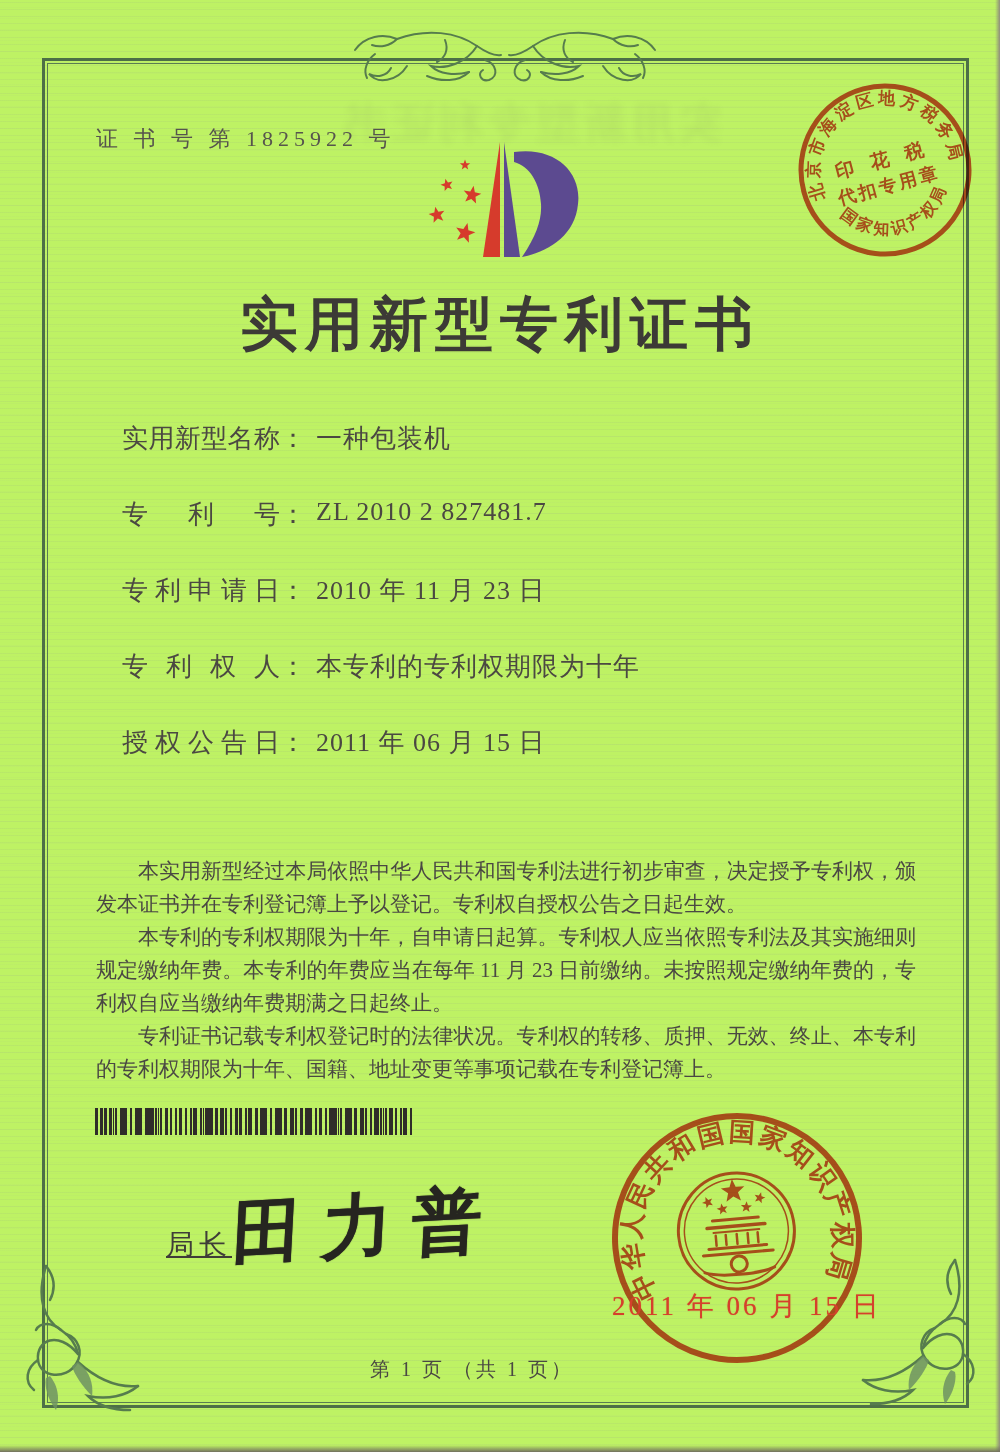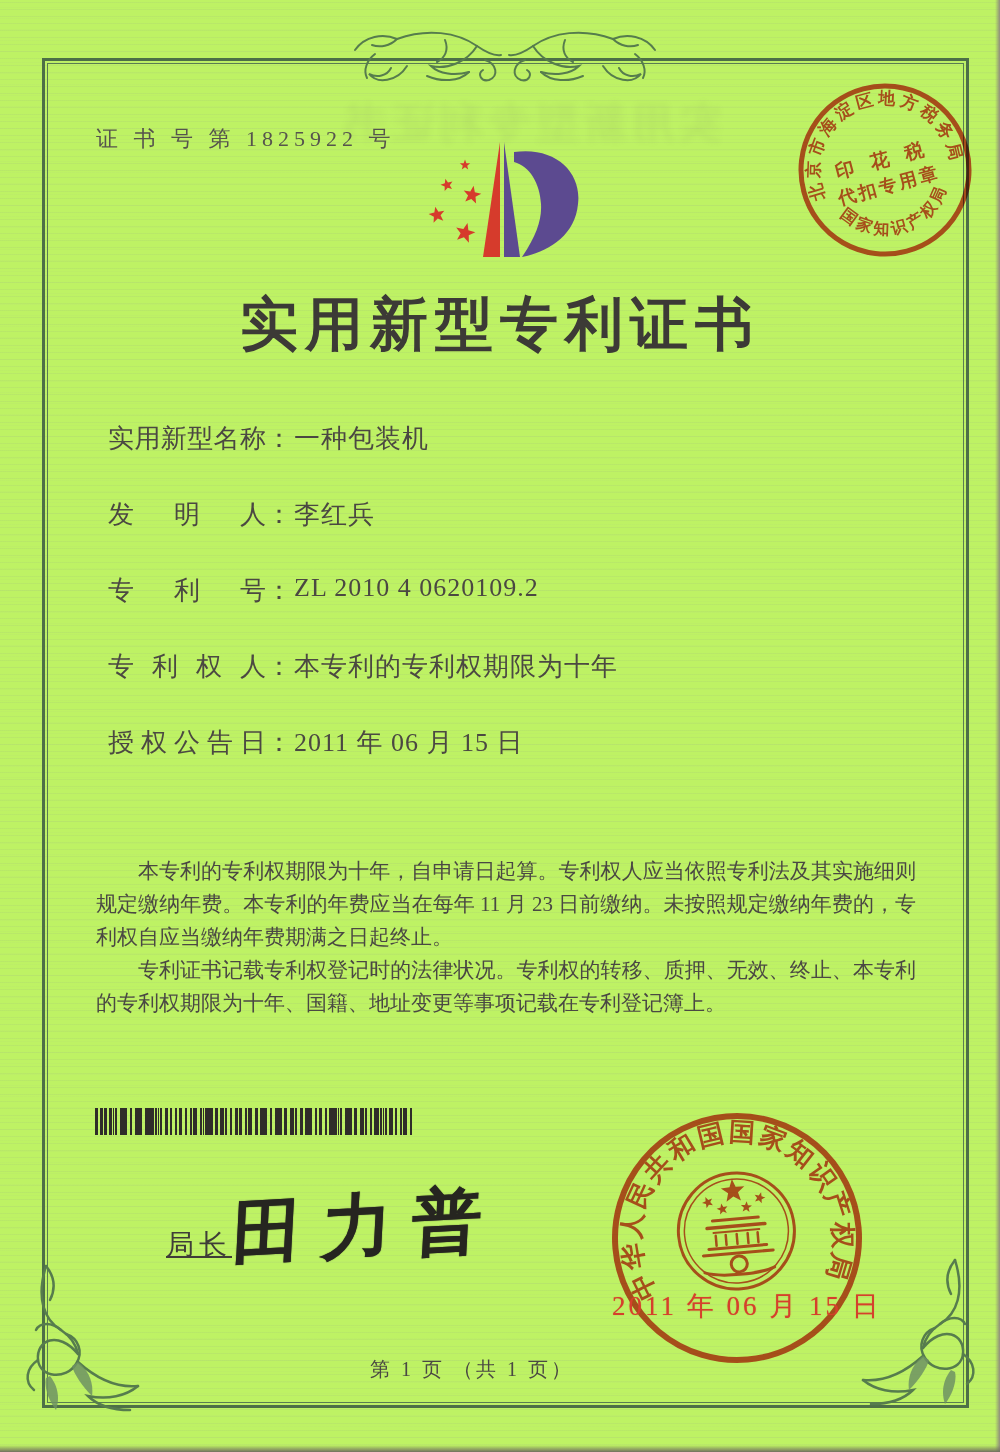--- a/index.html
+++ b/index.html
@@ -28,23 +28,23 @@
   
   .ghost{position:absolute;left:300px;top:95px;width:460px;text-align:center;
     font-size:42px;font-weight:bold;letter-spacing:6px;color:#5a584f;
     transform:scaleX(-1);filter:blur(3px);opacity:.07;}
   .cert-no{position:absolute;left:96px;top:124px;font-size:22px;letter-spacing:5px;color:#56544d;}
   .title{position:absolute;left:0;top:286px;width:100%;text-align:center;
     font-size:58px;font-weight:bold;letter-spacing:7px;color:#3c3a36;}
   
   .fields{position:absolute;left:108px;top:421px;font-size:26px;color:#4b4842;}
   .frow{height:76px;white-space:nowrap;}
-  .flabel{display:inline-block;width:158px;text-align:justify;text-align-last:justify;vertical-align:top;}
+  .flabel{display:inline-block;width:158px;text-align:justify;text-align-last:justify;vertical-align:top;margin-left:14px;}
   .fcolon{display:inline-block;vertical-align:top;}
-  .fvalue{display:inline-block;margin-left:2px;vertical-align:top;letter-spacing:1px;}
+  .fvalue{display:inline-block;margin-left:10px;vertical-align:top;letter-spacing:1px;}
   
   .paras{position:absolute;left:96px;top:855px;width:820px;
     font-size:21px;line-height:33px;text-align:justify;color:#4a4843;}
   .paras p{margin:0;text-indent:2em;}
   
   .barcode{position:absolute;left:95px;top:1108px;width:318px;height:27px;
     background:
       repeating-linear-gradient(90deg,#2f2d29 0 2px,transparent 2px 5px),
       repeating-linear-gradient(90deg,#2f2d29 0 1px,transparent 1px 9px),
       repeating-linear-gradient(90deg,#2f2d29 0 3px,transparent 3px 14px),
@@ -164,34 +164,35 @@
     </g>
   </svg>
 
   <div class="title">实用新型专利证书</div>
 
   <div class="fields">
     <div class="frow">
       <span class="flabel">实用新型名称</span><span class="fcolon">：</span><span class="fvalue">一种包装机</span>
     </div>
     <div class="frow">
-      <span class="flabel">发明人</span><span class="fcolon">：</span><span class="fvalue">李红兵</span>
-    </div>
-    <div class="frow">
-      <span class="flabel">专利号</span><span class="fcolon">：</span><span class="fvalue">ZL 2010 4 0620109.2</span>
+      <span class="flabel">专利号</span><span class="fcolon">：</span><span class="fvalue">ZL 2010 2 827481.7</span>
+    </div>
+    <div class="frow">
+      <span class="flabel">专利申请日</span><span class="fcolon">：</span><span class="fvalue">2010 年 11 月 23 日</span>
     </div>
     <div class="frow">
       <span class="flabel">专利权人</span><span class="fcolon">：</span><span class="fvalue">本专利的专利权期限为十年</span>
     </div>
     <div class="frow">
       <span class="flabel">授权公告日</span><span class="fcolon">：</span><span class="fvalue">2011 年 06 月 15 日</span>
     </div>
   </div>
 
   <div class="paras">
+    <p>本实用新型经过本局依照中华人民共和国专利法进行初步审查，决定授予专利权，颁发本证书并在专利登记簿上予以登记。专利权自授权公告之日起生效。</p>
     <p>本专利的专利权期限为十年，自申请日起算。专利权人应当依照专利法及其实施细则规定缴纳年费。本专利的年费应当在每年 11 月 23 日前缴纳。未按照规定缴纳年费的，专利权自应当缴纳年费期满之日起终止。</p>
     <p>专利证书记载专利权登记时的法律状况。专利权的转移、质押、无效、终止、本专利的专利权期限为十年、国籍、地址变更等事项记载在专利登记簿上。</p>
   </div>
 
   <div class="barcode"></div>
 
   <div class="sig-title">局长</div>
   <div class="sig-name">田力普</div>
 
   <svg class="svg-abs stamp" style="left:602px;top:1103px;z-index:5;" width="270" height="270" viewBox="0 0 270 270">

